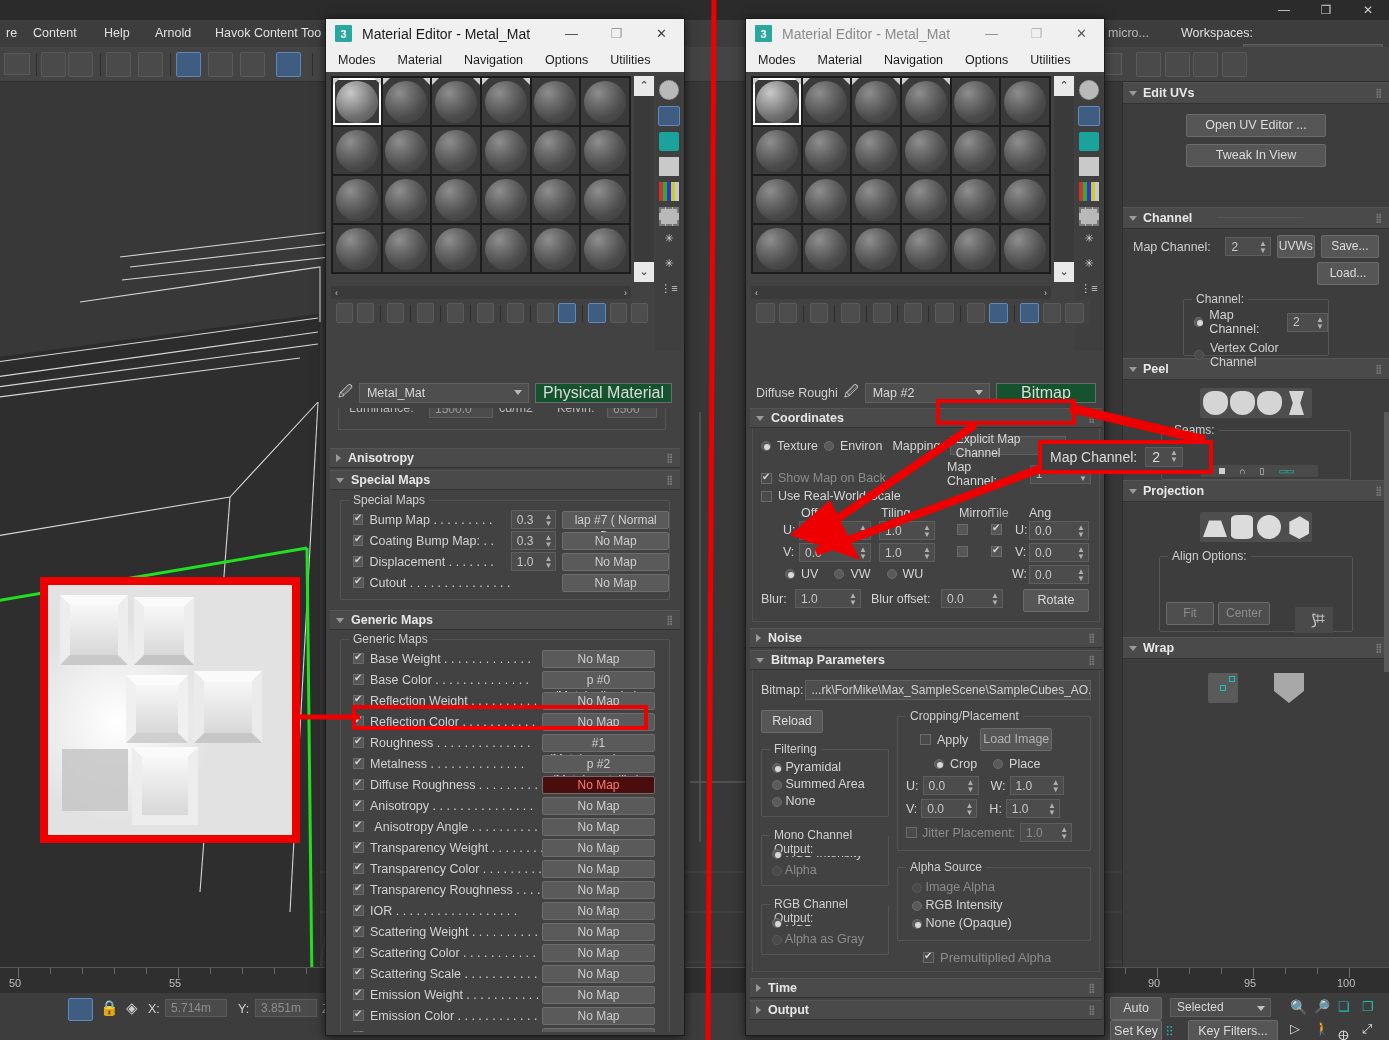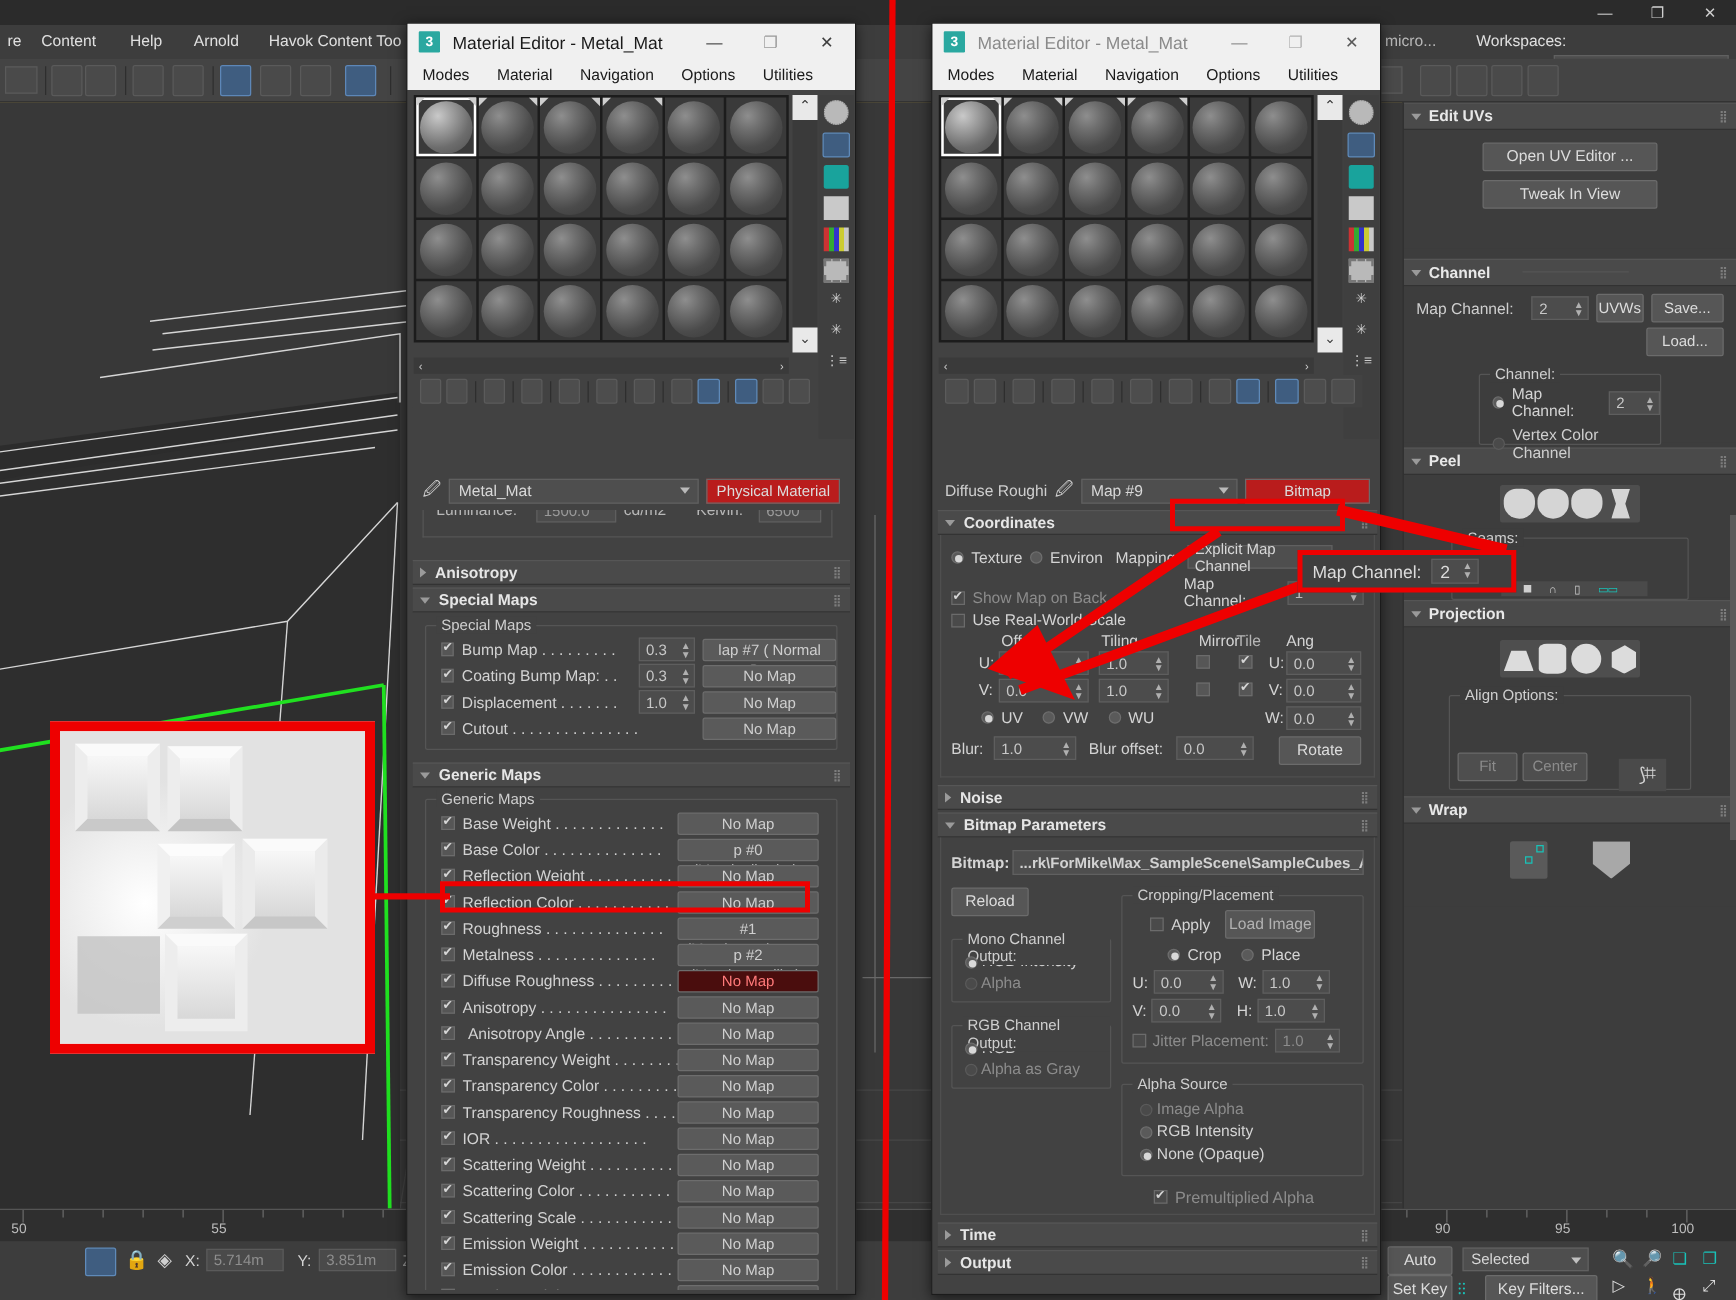--- a/index.html
+++ b/index.html
@@ -82,21 +82,21 @@
   .slot .corner2{ position:absolute; left:0; top:0; width:0;height:0; border-top:7px solid #cfcfcf; border-right:7px solid transparent; }
 
   .mtoolrow { height:26px; background:#424242; display:flex; align-items:center; padding:0 6px; gap:4px; }
   .mticon { width:22px;height:20px; background:#4d4d4d; border:1px solid #5b5b5b; border-radius:2px; position:relative; }
   .mticon.on { background:#3f5d80; border-color:#5f8ab9;}
   .msep { width:1px; height:17px; background:#2e2e2e; margin:0 2px;}
 
   .namerow { height:26px; display:flex; align-items:center; gap:6px; padding:0 8px; }
   .namefield { background:#4e4e4e; border:1px solid #606060; height:20px; flex:1; display:flex; align-items:center; padding-left:7px; color:#d8d8d8; font-size:12.5px; position:relative;}
   .namefield .dd { position:absolute; right:6px; top:6px; border-left:4px solid transparent;border-right:4px solid transparent;border-top:5px solid #b9b9b9;}
-  .typebtn { background:#b91c1c; border:1px solid #6a6a6a; height:20px; padding:0 7px; line-height:18px; color:#dcdcdc; font-size:12px; }
+  .typebtn { background:#14532d; border:1px solid #6a6a6a; height:20px; padding:0 7px; line-height:18px; color:#dcdcdc; font-size:16px; }
 
   .params { background:#424242; overflow:hidden; position:relative; }
   .prow { height:21px; display:flex; align-items:center; font-size:12.5px; color:#d2d2d2; }
   .prow .lbl { white-space:nowrap; overflow:hidden; }
   .mapbtn { background:#5a5a5a; border:1px solid #6d6d6d; border-radius:2px; height:18px; line-height:16px; text-align:center; color:#cfcfcf; font-size:12px; width:113px; }
 
   .sectionhdr { height:20px; display:flex; align-items:center; font-weight:bold; font-size:12.5px; color:#e6e6e6; background:#4a4a4a; border-top:1px solid #565656; border-bottom:1px solid #333; padding-left:6px;}
   .sectionhdr .grip { margin-left:auto; margin-right:7px; color:#7d7d7d; font-size:9px;}
 
   
@@ -888,21 +888,21 @@
       <span class="msep"></span>
       <div class="mticon on"></div>
       <div class="mticon"></div>
       <div class="mticon"></div>
     </div>
 
     <div class="namerow" style="position:absolute; left:2px; top:308px; width:356px;">
       <span style="color:#cfcfcf; font-size:12.5px; white-space:nowrap;">Diffuse Roughi</span>
       <span style="color:#cfcfcf; font-size:14px;">🖉</span>
       <div class="namefield">
-        <span>Map #9</span>
+        <span>Map #2</span>
         <span class="dd"></span>
       </div>
       <div class="typebtn" style="width:100px; text-align:center;">Bitmap</div>
     </div>
 
     <div class="params" style="position:absolute; left:4px; top:336px; width:352px; height:624px;">
 
       <div class="sectionhdr">
         <span class="tri tri-down" style="margin-right:7px"></span>
         <span>Coordinates</span>
@@ -1025,31 +1025,39 @@
       </div>
 
       <div class="sectionhdr" style="margin-top:2px;">
         <span class="tri tri-down" style="margin-right:7px"></span>
         <span>Bitmap Parameters</span>
         <span class="grip">⣿</span>
       </div>
 
       <div style="position:relative; padding:10px 8px 6px 8px; border:1px solid #4f4f4f; border-top:none; margin:0 2px;">
 
-        <div style="display:flex; align-items:center; gap:2px; font-size:12.5px;font-weight:bold;">
+        <div style="display:flex; align-items:center; gap:2px; font-size:12.5px;">
           <span>Bitmap:</span>
           <div style="flex:1; background:#4e4e4e; border:1px solid #606060; height:20px; display:flex; align-items:center; padding-left:5px; color:#d2d2d2; font-size:12px; overflow:hidden; white-space:nowrap;">
             <span>...rk\ForMike\Max_SampleScene\SampleCubes_AO.jpg</span>
           </div>
         </div>
 
         <div style="display:flex; gap:8px; margin-top:10px;">
 
           <div style="width:128px;">
             <div class="mbtn" style="width:62px;">Reload</div>
+            <div class="groupbox" style="margin-top:16px; padding:9px 0 6px 10px;">
+              <div class="gtitle" style="background:#424242;">Filtering</div>
+              <div style="font-size:12.5px; line-height:17px;">
+                <div><span class="radio on"></span> <span>Pyramidal</span></div>
+                <div><span class="radio"></span> <span>Summed Area</span></div>
+                <div><span class="radio"></span> <span>None</span></div>
+              </div>
+            </div>
             <div class="groupbox" style="margin-top:18px; padding:9px 0 6px 10px;">
               <div class="gtitle" style="background:#424242;">Mono Channel Output:</div>
               <div style="font-size:12.5px; line-height:17px;">
                 <div><span class="radio on"></span> <span>RGB Intensity</span></div>
                 <div style="color:#8c8c8c"><span class="radio dim"></span> <span>Alpha</span></div>
               </div>
             </div>
             <div class="groupbox" style="margin-top:18px; padding:9px 0 6px 10px;">
               <div class="gtitle" style="background:#424242;">RGB Channel Output:</div>
               <div style="font-size:12.5px; line-height:17px;">

